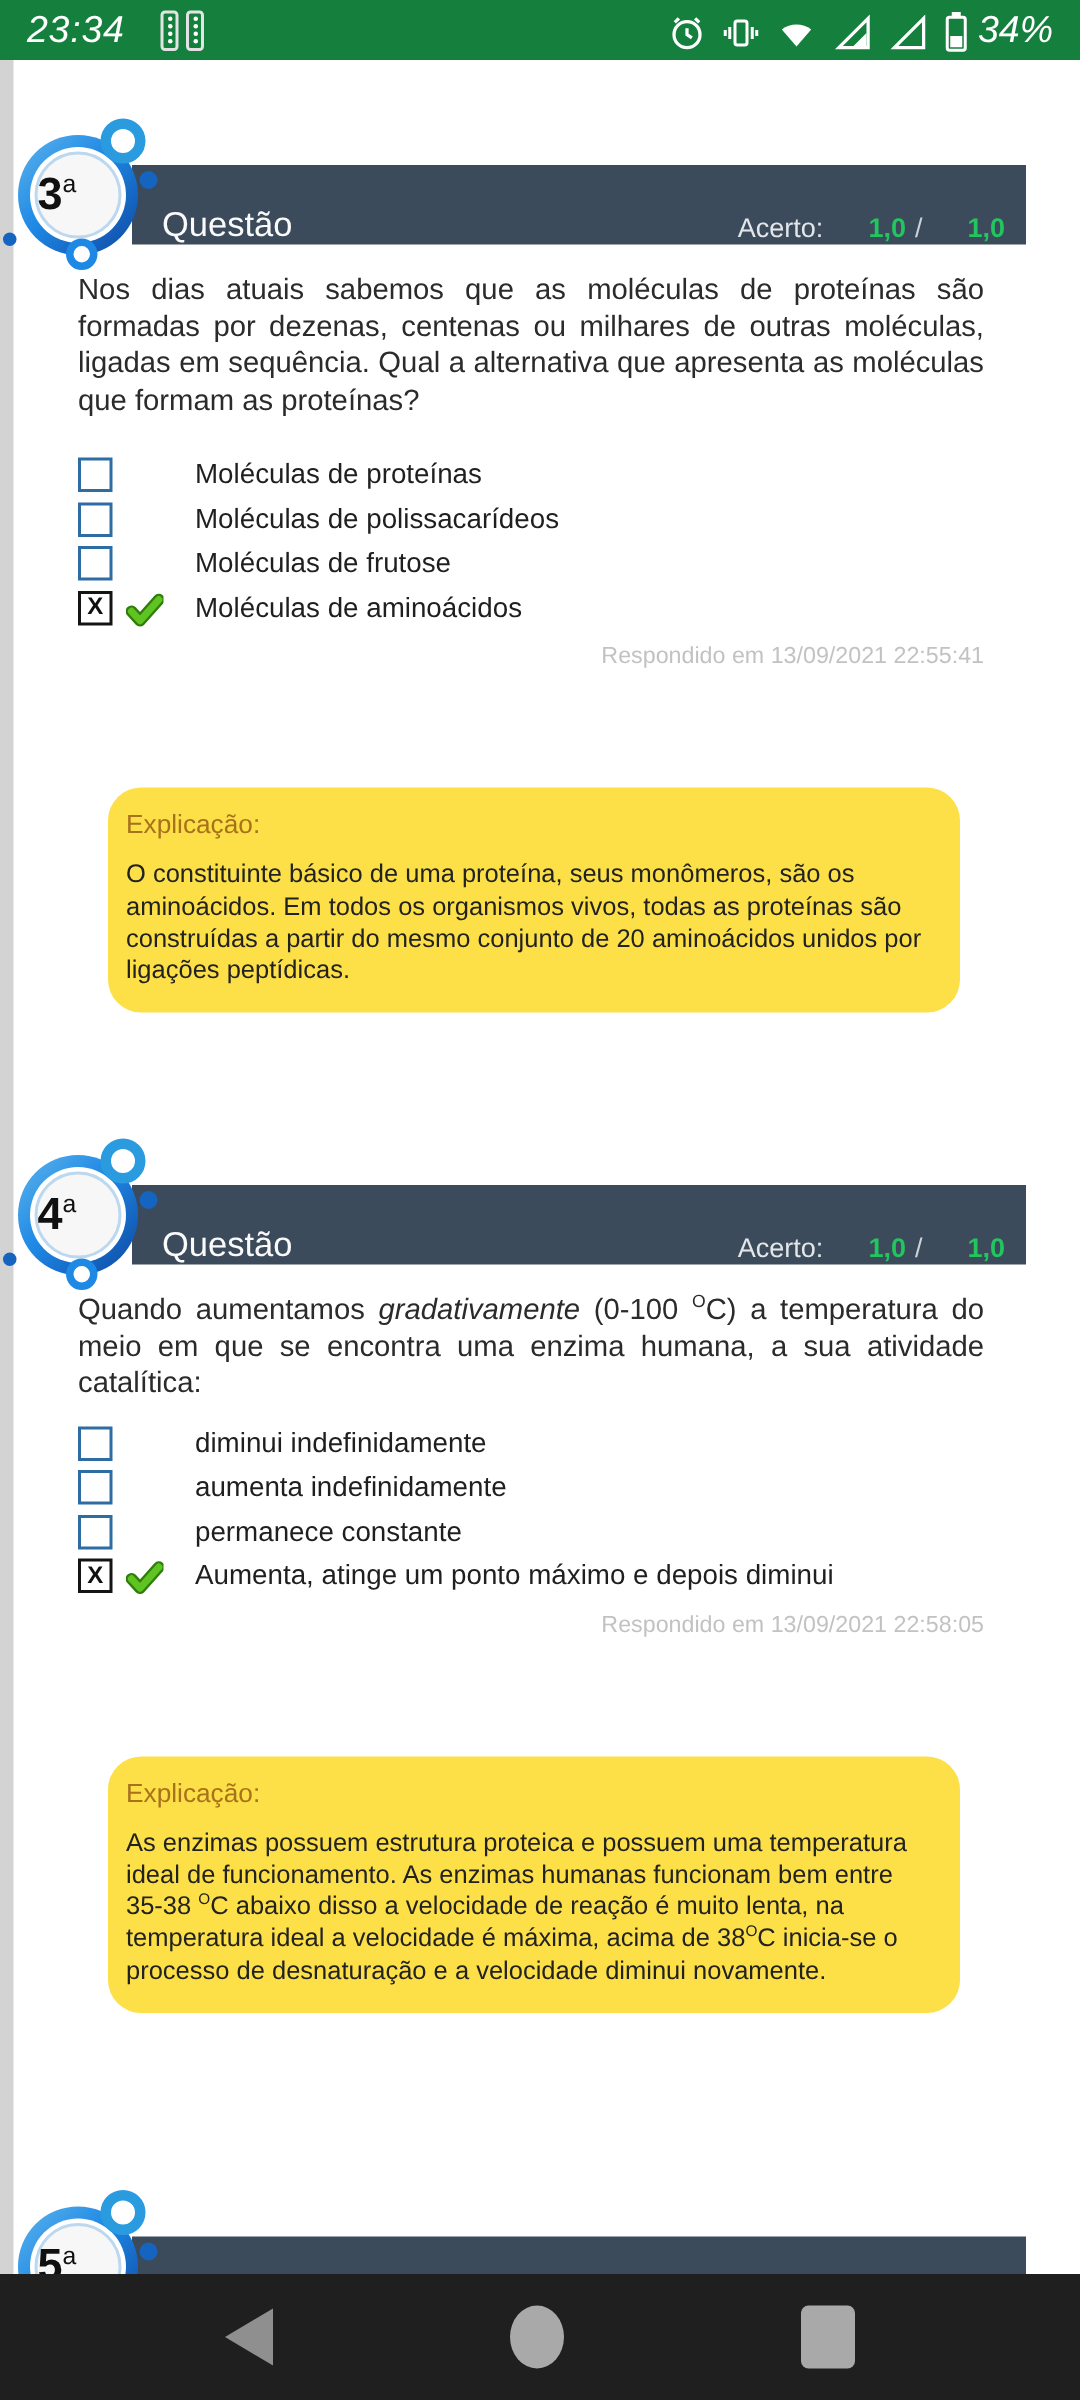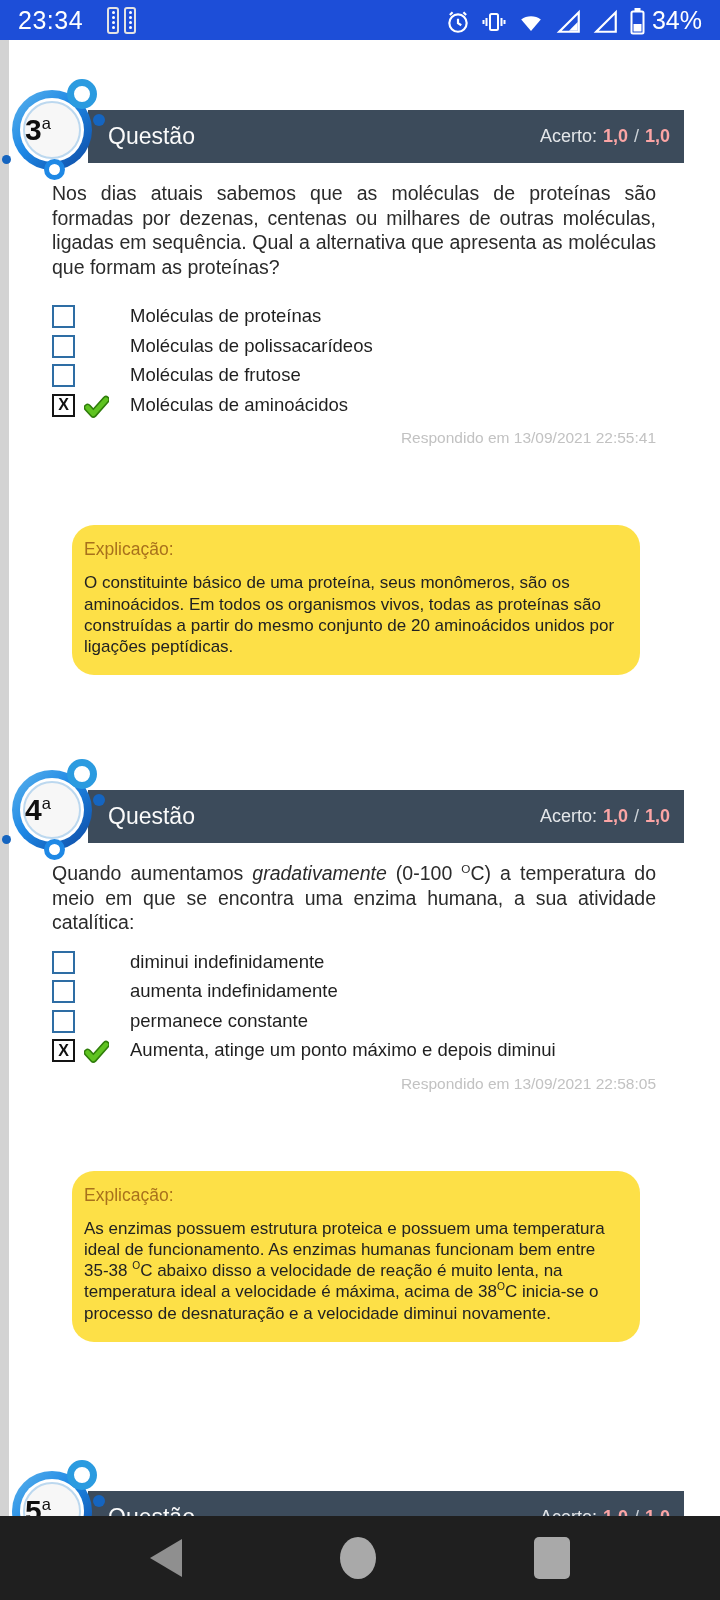--- a/index.html
+++ b/index.html
@@ -7,21 +7,21 @@
   body {
     position:relative; overflow:hidden; background:#ffffff;
     font-family:"Liberation Sans","DejaVu Sans",sans-serif; color:#2e2e2e;
   }
   sup { font-size:60%; }
   i { font-style:italic; }
 
   
   .status-bar{
     position:absolute; top:0; left:0; right:0; height:40px; z-index:40;
-    background:#1d4ed8; color:#fff; display:flex; align-items:center; padding:0 18px;
+    background:#15803d; color:#fff; display:flex; align-items:center; padding:0 18px;font-style:italic;
   }
   .sb-time{ font-size:25px; letter-spacing:.5px; }
   .dice-icon{ display:flex; gap:5px; margin-left:24px; }
   .dice-bar{ width:12px; height:27px; border:2px solid #e3e3e3; border-radius:3px;
     display:flex; flex-direction:column; align-items:center; justify-content:space-evenly; }
   .dice-dot{ width:3px; height:3px; background:#fff; border-radius:50%; }
   .sb-right{ margin-left:auto; display:flex; align-items:flex-end; gap:11px; }
   .sb-right svg{ display:block; }
   .sb-batt-text{ font-size:25px; margin-left:-4px; }
 
@@ -29,25 +29,25 @@
   .content{ position:absolute; top:40px; left:0; right:0; bottom:84px; background:#fff; overflow:hidden; }
   .left-strip{ position:absolute; left:0; top:0; bottom:0; width:9px; background:#d3d3d3; }
 
   .card{ position:absolute; left:0; right:0; }
   #card-q3{ top:70px; }
   #card-q4{ top:750px; }
   #card-q5{ top:1451px; }
 
   .card-header{
     margin:0 36px 0 88px; height:53px; background:#3c4b5b;
-    display:flex; align-items:center; padding:0 14px 0 20px;
+    display:flex; align-items:flex-end; padding:0 14px 0 20px;
   }
   .card-title{ color:#fafafa; font-size:23px; font-weight:400; }
   .card-score{ margin-left:auto; font-size:18px; color:#e3e6e9; display:flex; align-items:baseline; gap:6px; }
-  .score-val{ color:#fca5a5; font-weight:700; }
+  .score-val{ color:#22c55e; font-weight:700;margin-left:24px; }
   .score-sep{ color:#cdd3d9; }
 
   
   .badge{ position:absolute; left:12px; top:-20px; width:80px; height:80px; z-index:5; }
   .badge-outer{ position:absolute; inset:0; border-radius:50%;
     background:linear-gradient(135deg,#5db4ec 0%,#1e88e5 45%,#0d47a1 100%);
     display:flex; align-items:center; justify-content:center; }
   .badge-inner{ width:58px; height:58px; border-radius:50%; background:#f7f7f7;
     border:2px solid #bcd8ef; box-shadow:0 0 0 3px #ffffff;
     display:flex; align-items:center; }

